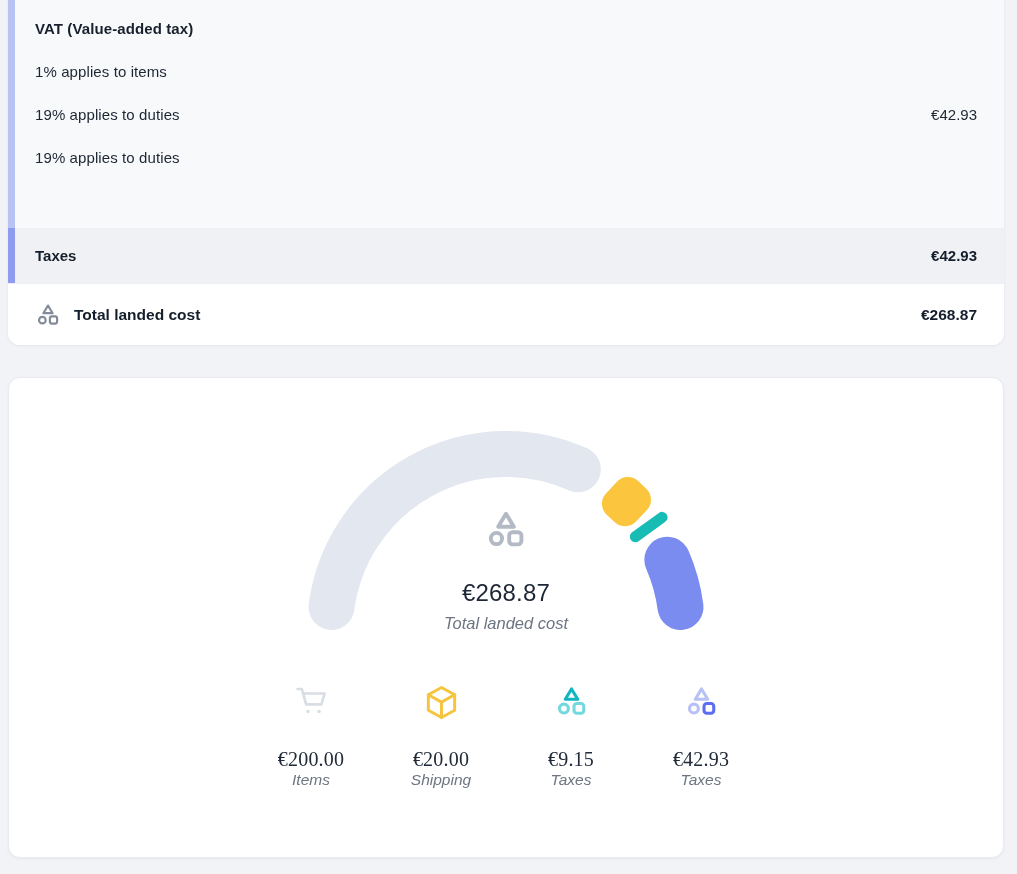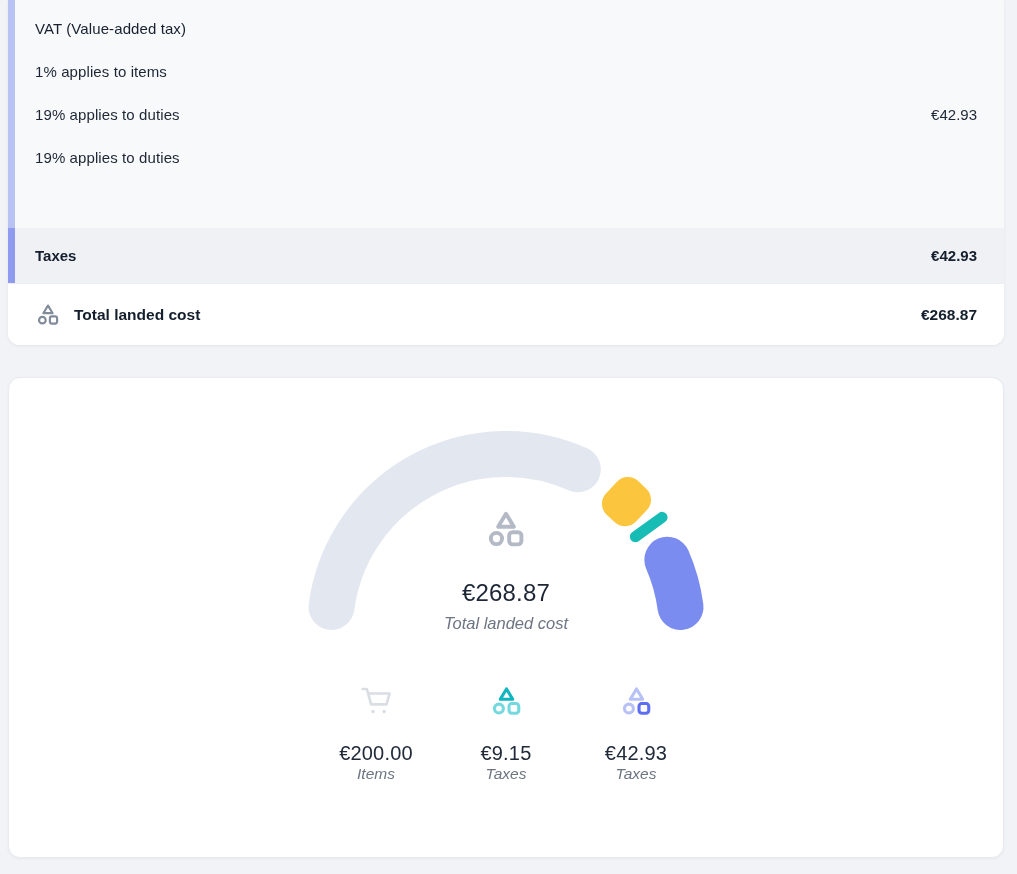--- a/index.html
+++ b/index.html
@@ -28,21 +28,21 @@
     background: var(--accent-light, #b9c3f3);
   }
   .accent-dark {
     position:absolute; left:0; top:0; bottom:0; width:7px;
     background: var(--accent-dark, #8e9bef);
   }
   .tax-row {
     height:43px; display:flex; align-items:center;
     padding-left:27px; font-size:15px; letter-spacing:.1px;
   }
-  .tax-row.header { font-weight:400; color:#18202e; }
+  .tax-row.header { font-weight:700; color:#18202e; }
   .rows-amount {
     position:absolute; right:27px; top:50%; transform:translateY(-50%);
     font-size:15px;
   }
   .total-row {
     position:relative; height:55px; background: var(--total-row-bg, #eff1f5);
     display:flex; align-items:center; justify-content:space-between;
     padding:0 27px; font-size:15px; font-weight:700; color:#141e2c;
   }
   .landed-row {
@@ -63,21 +63,21 @@
   .gauge-center {
     position:absolute; left:0; right:0; top:90px; text-align:center;
     pointer-events:none;
   }
   .gauge-center .gc-value { margin-top:29px; font-size:24px; font-weight:500; color:#1d2635; letter-spacing:.2px; }
   .gauge-center .gc-label { margin-top:7px; font-size:16.5px; font-style:italic; color:var(--muted,#6d7582); }
 
   .legend { margin-top:20px; display:flex; justify-content:center; }
   .legend-item { width:130px; text-align:center; }
   .legend-item .li-icon { height:38px; display:flex; align-items:flex-start; justify-content:center; }
-  .legend-item .li-value { margin-top:20px; font-size:20px; color:#202a38; letter-spacing:.2px; }
+  .legend-item .li-value { margin-top:26px; font-size:20px; color:#202a38; letter-spacing:.2px;font-family:Liberation Serif, serif; }
   .legend-item .li-label { font-size:15.5px; font-style:italic; color:var(--muted,#6d7582); }
 
   
   .tlc path, .tlc circle, .tlc rect { fill:none; stroke-width:3.2; stroke-linejoin:round; stroke-linecap:round; }
   .tlc-gray-sm path, .tlc-gray-sm circle, .tlc-gray-sm rect { stroke: var(--row-icon-gray, #828b99); stroke-width:3; }
   .tlc-gray-lg path, .tlc-gray-lg circle, .tlc-gray-lg rect { stroke: var(--center-icon-gray, #b3bac6); }
   .tlc-duties .sh-tri { stroke: var(--duties-dark, #0fb5c0); }
   .tlc-duties .sh-cir, .tlc-duties .sh-sq { stroke: var(--duties-light, #74d9de); }
   .tlc-fees .sh-cir { stroke: var(--fees-dark, #ea5f9d); }
   .tlc-fees .sh-tri, .tlc-fees .sh-sq { stroke: var(--fees-light, #f6bdd3); }
@@ -151,20 +151,31 @@
           <path d="M4.5 4.8 h4.1 l4.2 15 h14.9 l3-10.6 H10.8"></path>
           <circle cx="14.6" cy="26.6" r="1.7"></circle>
           <circle cx="25.4" cy="26.6" r="1.7"></circle>
         </svg>
       </div>
       <div class="li-value">€200.00</div>
       <div class="li-label">Items</div>
     </div>
     <div class="legend-item">
       <div class="li-icon">
+        <svg class="pkg" viewBox="0 0 34 36" width="35" height="37">
+          <path d="M17 3.4 L29.8 10.5 V25.5 L17 32.6 L4.2 25.5 V10.5 Z"></path>
+          <path d="M4.2 10.5 L17 17.6 L29.8 10.5"></path>
+          <path d="M17 17.6 V32.6"></path>
+        </svg>
+      </div>
+      <div class="li-value">€20.00</div>
+      <div class="li-label">Shipping</div>
+    </div>
+    <div class="legend-item">
+      <div class="li-icon">
         <svg class="tlc tlc-duties" viewBox="0 0 36 34" width="35" height="34">
           <path class="sh-tri" d="M18 4.6 L24.4 15.2 H11.6 Z"></path>
           <circle class="sh-cir" cx="10.2" cy="24.8" r="4.6"></circle>
           <rect class="sh-sq" x="20.6" y="19.6" width="10" height="10" rx="2.8"></rect>
         </svg>
       </div>
       <div class="li-value">€9.15</div>
       <div class="li-label">Taxes</div>
     </div>
     <div class="legend-item">

